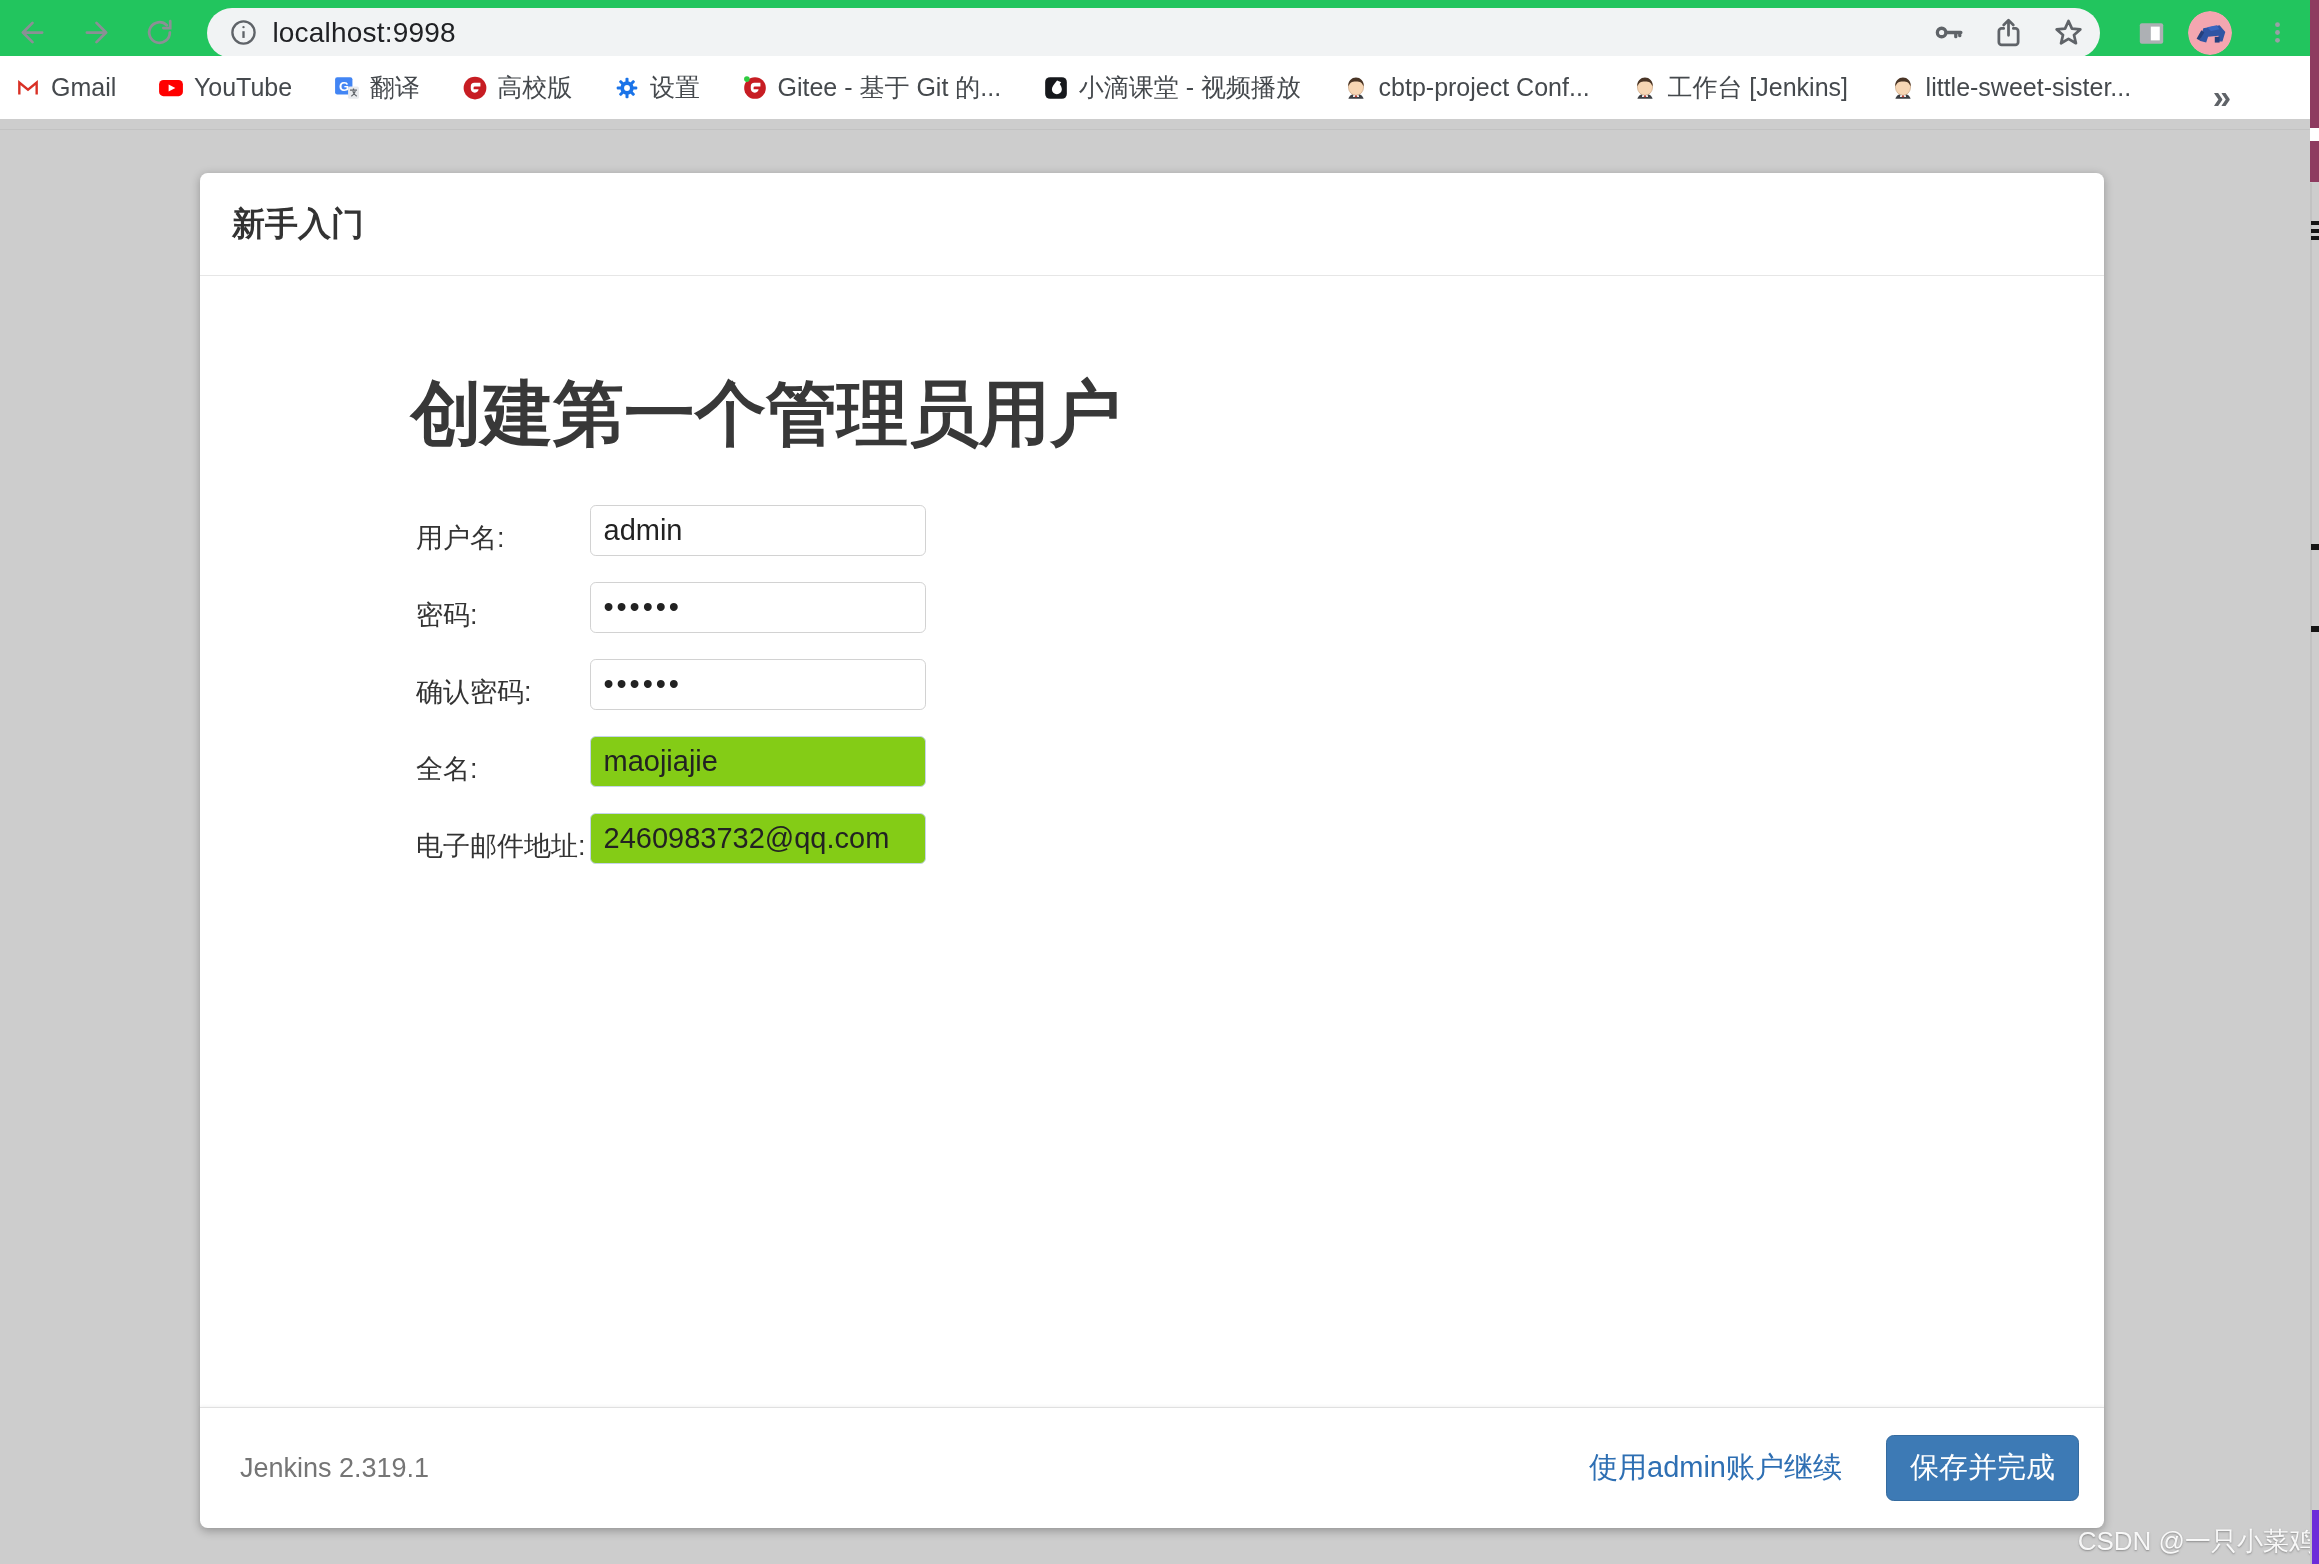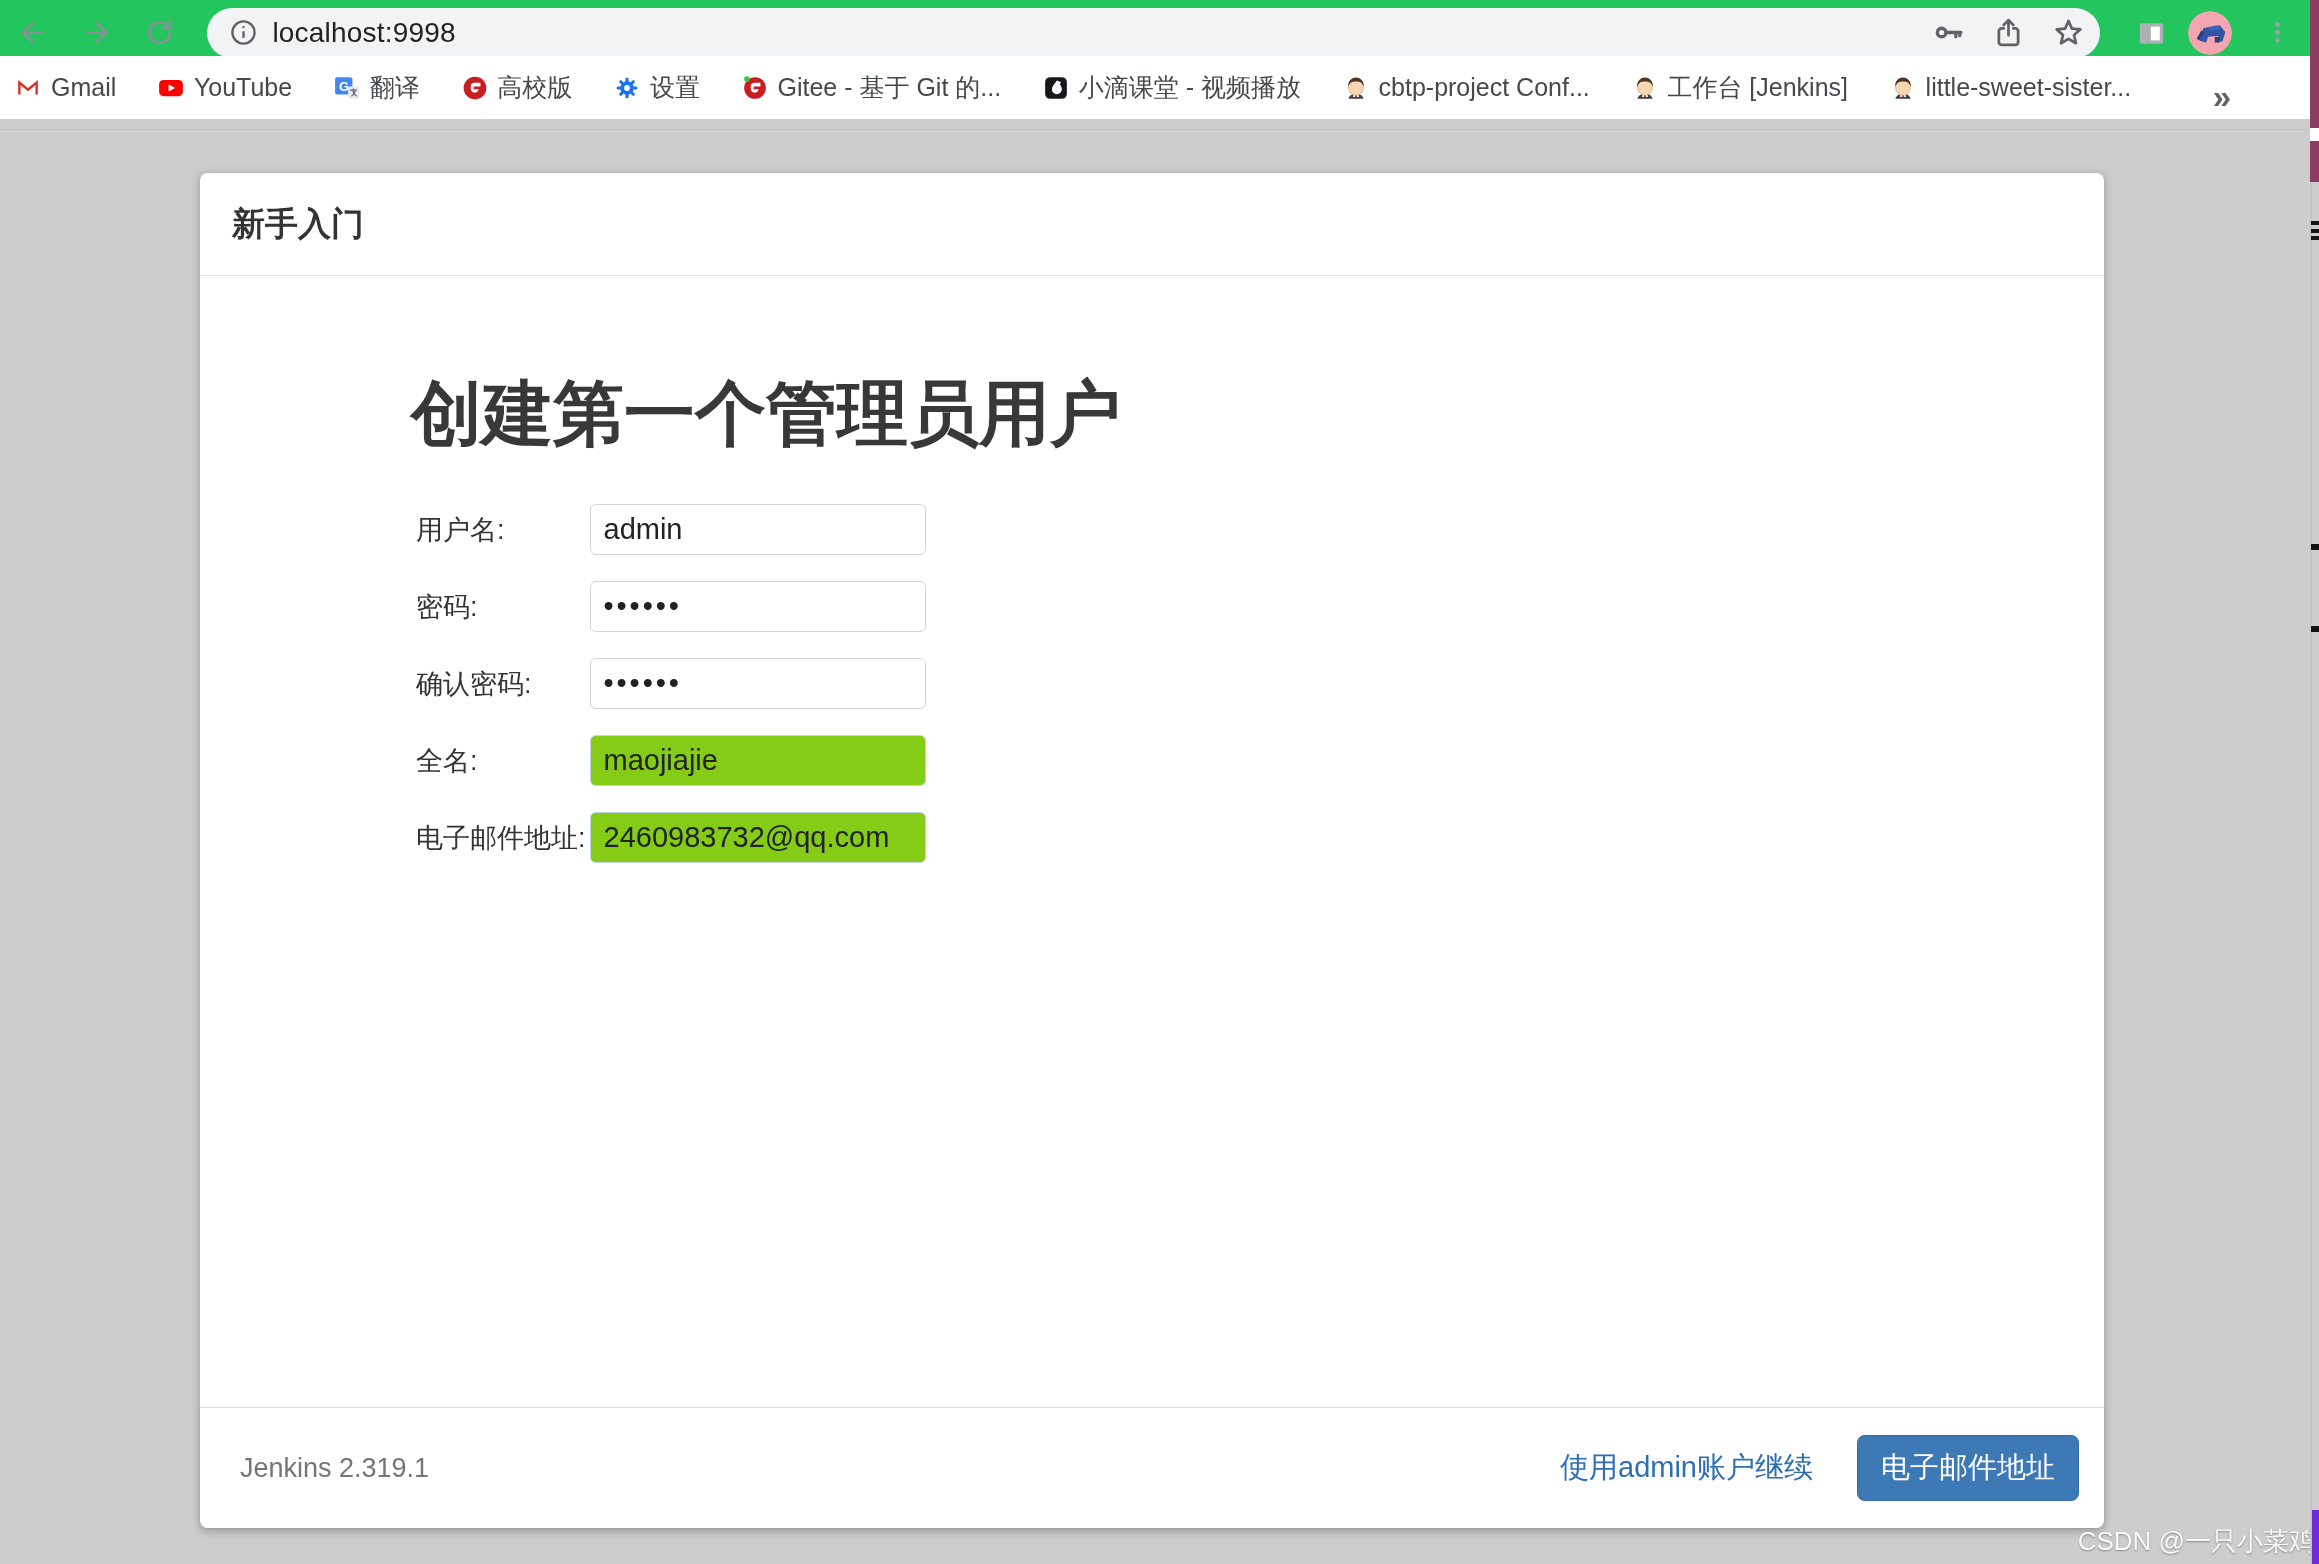--- a/index.html
+++ b/index.html
@@ -26,21 +26,21 @@
   .bm .bl{font-size:25px;color:#45494d;}
   .bm-more{position:absolute;right:88px;top:65px;height:63px;display:flex;align-items:center;font-size:33px;font-weight:bold;color:#5f6368;}
 
   
   .content{position:absolute;left:0;top:129px;width:2319px;height:1435px;background:#cdcdcd;border-top:1px solid #c2c2c2;}
   .card{position:absolute;left:200px;top:43px;width:1904px;height:1355px;background:#ffffff;border-radius:7.7px;box-shadow:0 2.9px 9.6px rgba(0,0,0,0.28);}
   .card-header{position:absolute;left:0;top:0;width:100%;height:103px;border-bottom:1px solid #e6e6e6;box-sizing:border-box;}
   .card-header .ht{position:absolute;left:32px;top:50%;transform:translateY(-50%);font-size:33px;font-weight:700;color:#333;}
   .form-title{position:absolute;left:211px;top:204px;margin:0;font-size:71px;font-weight:700;color:#383838;letter-spacing:0;line-height:1.05;}
   .form{position:absolute;left:216px;top:330px;}
-  .frow{display:flex;align-items:center;margin-bottom:24px;height:53px;}
+  .frow{display:flex;align-items:flex-end;margin-bottom:24px;height:53px;}
   .flabel{flex:0 0 174px;font-size:27px;color:#333;}
   .finput{width:309px;height:49px;border:1.9px solid #d2d2d2;border-radius:5.8px;font-size:29px;color:#222;padding:0 12.5px;font-family:"Liberation Sans","DejaVu Sans",sans-serif;background:#fff;outline:none;}
   .finput.pw{letter-spacing:2.9px;}
   .finput.autofill{background:#84cc16;border-color:#c5d4ea;}
   .card-footer{position:absolute;left:0;bottom:0;width:100%;height:121px;border-top:1px solid #e0e0e0;box-sizing:border-box;display:flex;align-items:center;box-shadow:0 -1px 2.9px rgba(0,0,0,0.05);}
   .version{margin-left:40px;font-size:27px;color:#757575;}
   .footer-right{margin-left:auto;display:flex;align-items:center;gap:44px;padding-right:25px;}
   .continue-link{font-size:29px;color:#2e6fb3;text-decoration:none;cursor:pointer;}
   .save-btn{height:66px;min-width:186px;background:#3d7ab5;border:1px solid #356b9f;border-radius:7.7px;color:#ffffff;font-size:29px;font-family:"Liberation Sans","DejaVu Sans",sans-serif;padding:0 23px;cursor:pointer;}
 
@@ -268,21 +268,21 @@
         <div class="frow">
           <label class="flabel">电子邮件地址:</label>
           <input class="finput autofill" type="text" value="2460983732@qq.com" style="">
         </div>
       </div>
 
       <div class="card-footer">
         <span class="version">Jenkins 2.319.1</span>
         <span class="footer-right">
           <a class="continue-link">使用admin账户继续</a>
-          <button class="save-btn">电子邮件地址</button>
+          <button class="save-btn">保存并完成</button>
         </span>
       </div>
     </div>
 
     <div class="watermark">CSDN @一只小菜鸡</div>
   </div>
 
   <div class="edge edge-maroon1"></div>
   <div class="edge edge-gap"></div>
   <div class="edge edge-maroon2"></div>

